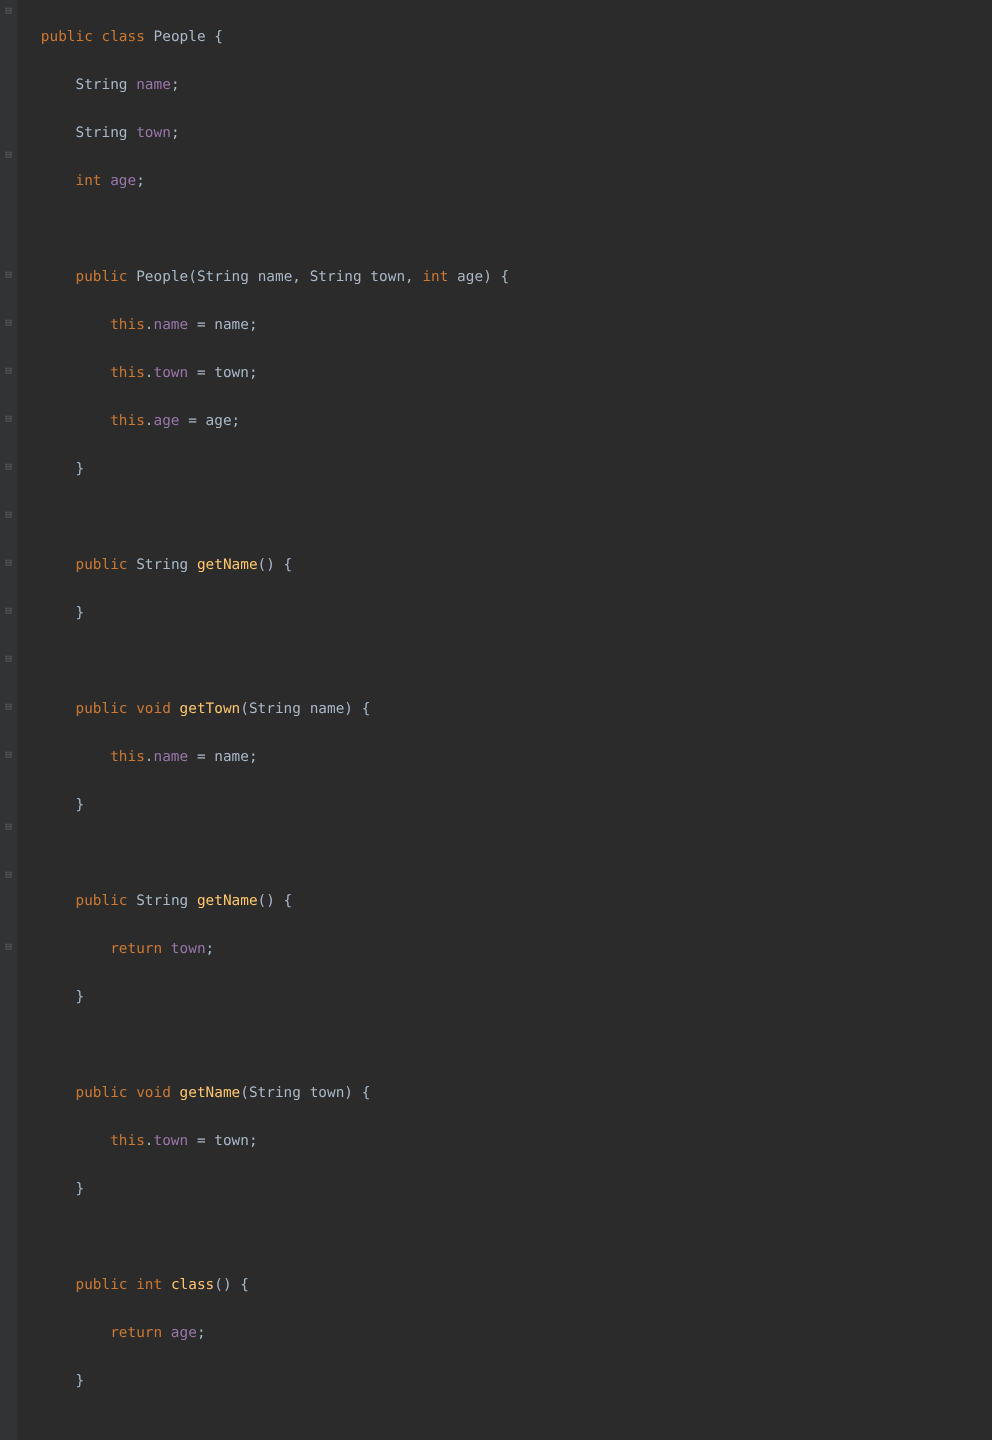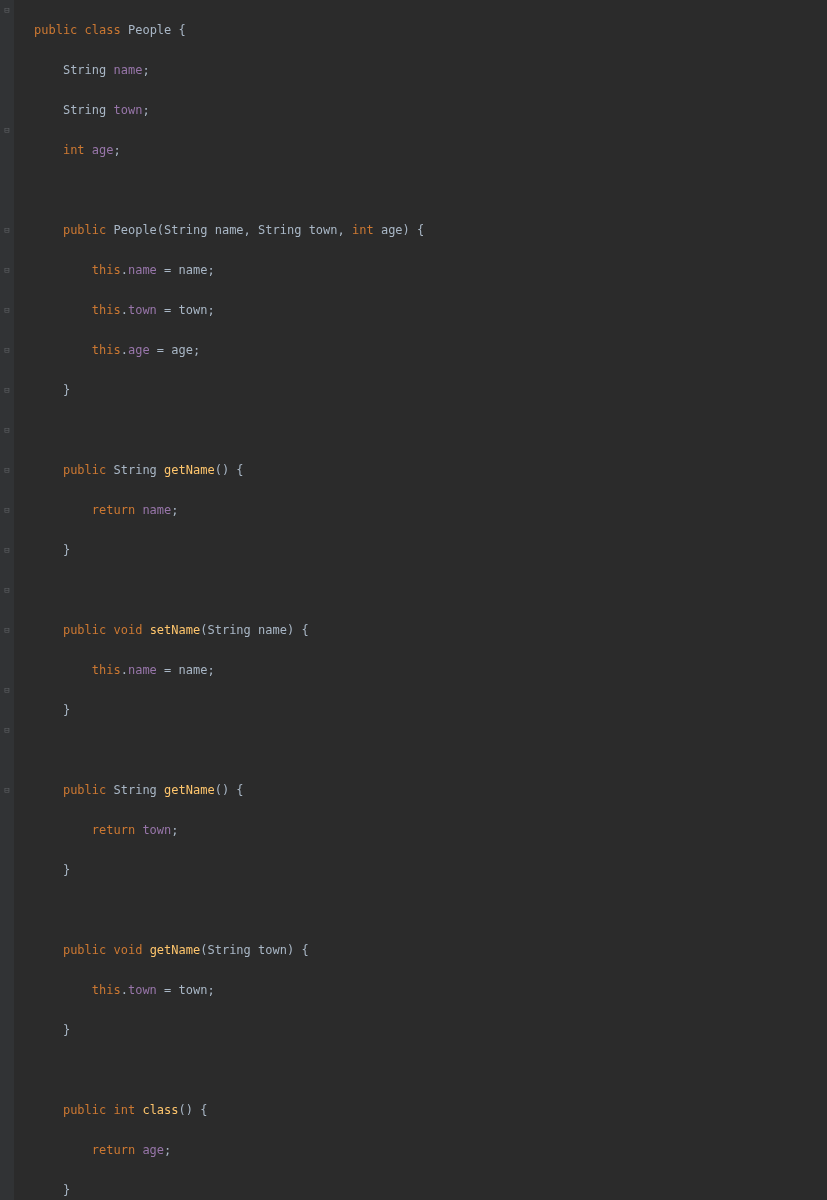--- a/index.html
+++ b/index.html
@@ -71,24 +71,23 @@
 <div class="line">    <span>String</span> <span class="field">town</span>;</div>
 <div class="line">    <span class="kw">int</span> <span class="field">age</span>;</div>
 <div class="line"></div>
 <div class="line">    <span class="kw">public</span> <span>People</span>(<span>String</span> <span>name</span>, <span>String</span> <span>town</span>, <span class="kw">int</span> <span>age</span>) {</div>
 <div class="line">        <span class="kw">this</span>.<span class="field">name</span> = <span>name</span>;</div>
 <div class="line">        <span class="kw">this</span>.<span class="field">town</span> = <span>town</span>;</div>
 <div class="line">        <span class="kw">this</span>.<span class="field">age</span> = <span>age</span>;</div>
 <div class="line">    }</div>
 <div class="line"></div>
 <div class="line">    <span class="kw">public</span> <span>String</span> <span class="method">getName</span>() {</div>
-<div class="line">        <span class="kw">return</span> <span class="field">name</span>;</div>
 <div class="line">    }</div>
 <div class="line"></div>
-<div class="line">    <span class="kw">public</span> <span class="kw">void</span> <span class="method">setName</span>(<span>String</span> <span>name</span>) {</div>
+<div class="line">    <span class="kw">public</span> <span class="kw">void</span> <span class="method">getTown</span>(<span>String</span> <span>name</span>) {</div>
 <div class="line">        <span class="kw">this</span>.<span class="field">name</span> = <span>name</span>;</div>
 <div class="line">    }</div>
 <div class="line"></div>
 <div class="line">    <span class="kw">public</span> <span>String</span> <span class="method">getName</span>() {</div>
 <div class="line">        <span class="kw">return</span> <span class="field">town</span>;</div>
 <div class="line">    }</div>
 <div class="line"></div>
 <div class="line">    <span class="kw">public</span> <span class="kw">void</span> <span class="method">getName</span>(<span>String</span> <span>town</span>) {</div>
 <div class="line">        <span class="kw">this</span>.<span class="field">town</span> = <span>town</span>;</div>
 <div class="line">    }</div>

